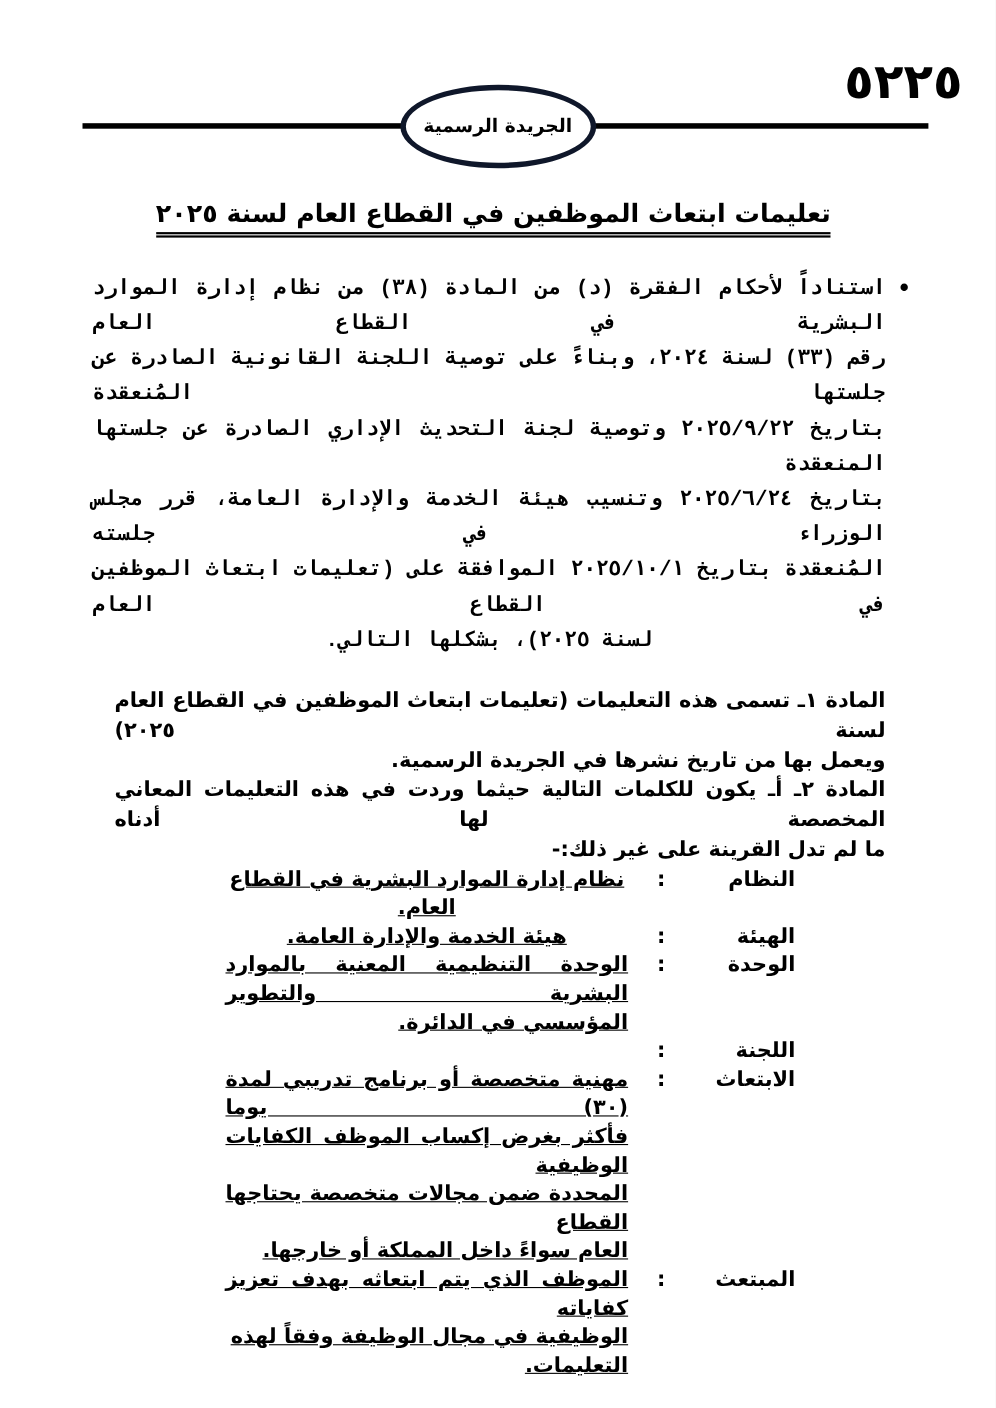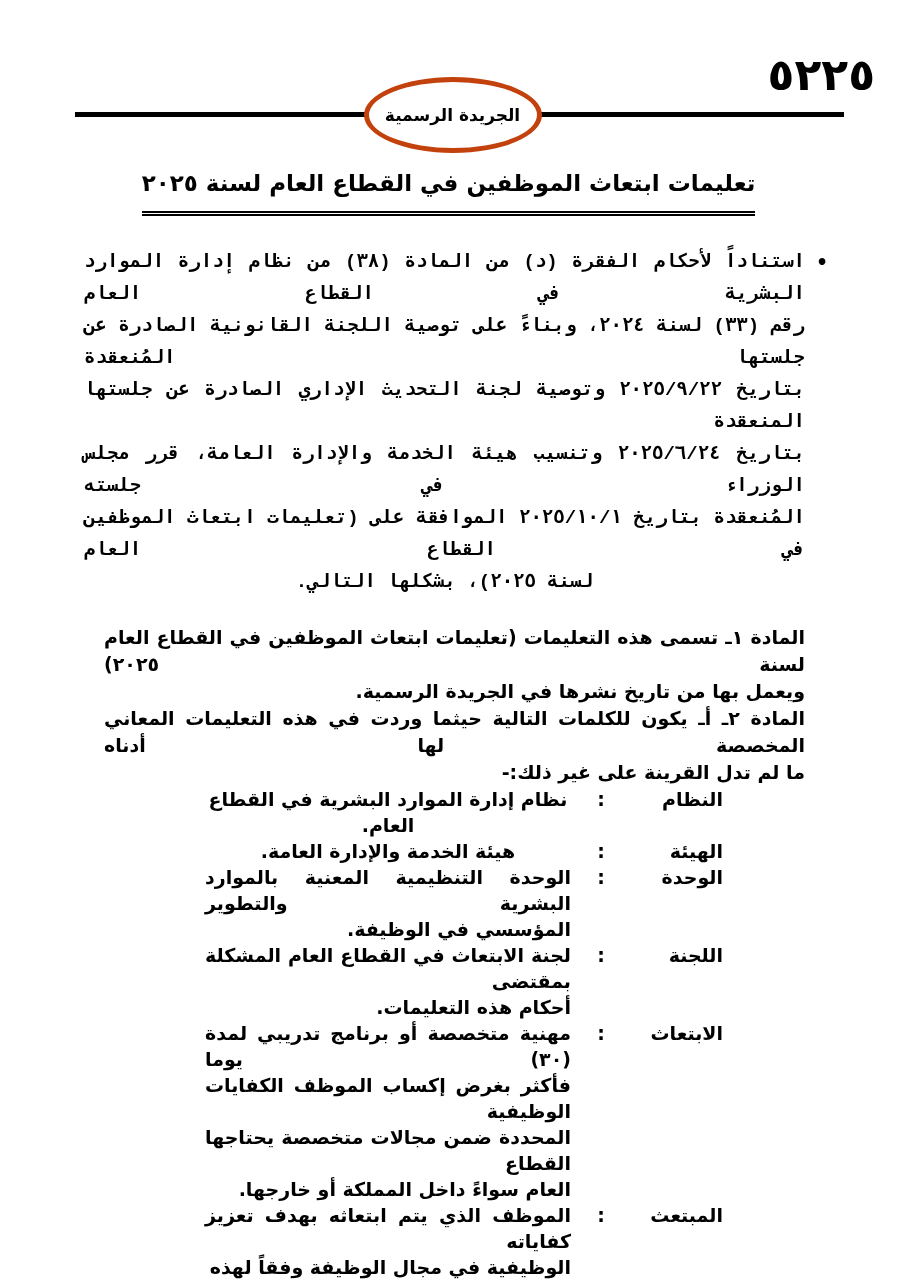--- a/index.html
+++ b/index.html
@@ -14,47 +14,47 @@
     position:absolute; top:48px; right:30px;
     font-size:44px; line-height:54px; letter-spacing:4px;
   }
   .header-rule {
     position:absolute; top:112px; left:75px; width:769px; height:5px;
     background:#000;
   }
   .gazette-seal {
     position:absolute; top:77px; left:50%; transform:translateX(-50%);
     width:178px; height:76px; background:#fff;
-    border:5px solid #c2410c; border-radius:50%;
+    border:5px solid #0f172a; border-radius:50%;
     display:flex; align-items:center; justify-content:center;
   }
   .gazette-seal .seal-text { font-size:17px; }
   
   .doc { position:absolute; top:0; right:0; left:0; padding:170px 100px 0 92px; }
   .doc-title { text-align:center; margin-bottom:30px; }
   .doc-title span {
     display:inline-block; font-size:23px;
-    border-bottom:5px double #000; padding-bottom:15px;
+    border-bottom:5px double #000; padding-bottom:3px;margin-top:12px;
   }
   .ln { font-size:19px; }
   .stretch { text-align:justify; text-align-last:justify; }
   .center  { }
   .right   { text-align:center; }
   .preamble { display:flex; align-items:flex-start; margin-left:-8px; margin-right:-34px; }
   .preamble .bullet { width:34px; text-align:center; font-size:19px; line-height:32px; }
   .preamble .preamble-text { flex:1;font-family:Liberation Mono, monospace; }
   .preamble .ln { line-height:32px; }
   .articles { margin-top:26px; }
   .articles .ln { line-height:27px;margin-left:12px; }
   
   .defs { padding-right:82px; }
   .def-row { display:flex; align-items:flex-start; }
   .def-term  { width:92px;  font-size:19px; line-height:26px; text-align:right; }
   .def-colon { width:60px;  font-size:19px; line-height:26px; text-align:center; }
-  .def-body  { width:378px; }
+  .def-body  { width:378px;text-decoration:underline; }
   .defs .ln  { line-height:26px; }
 </style>
 </head>
 <body>
 
 <div class="page">
 
   <div class="page-number">٥٢٢٥</div>
   <div class="header-rule"></div>
   <div class="gazette-seal">
@@ -107,31 +107,27 @@
           <div class="def-body">
             <div class="ln right">هيئة الخدمة والإدارة العامة.</div>
           </div>
         </div>
 
         <div class="def-row">
           <div class="def-term">الوحدة</div>
           <div class="def-colon">:</div>
           <div class="def-body">
             <div class="ln stretch">الوحدة التنظيمية المعنية بالموارد البشرية والتطوير</div>
-            <div class="ln center">المؤسسي في الوظيفة.</div>
+            <div class="ln center">المؤسسي في الدائرة.</div>
           </div>
         </div>
 
         <div class="def-row">
           <div class="def-term">اللجنة</div>
           <div class="def-colon">:</div>
-          <div class="def-body">
-            <div class="ln stretch">لجنة الابتعاث في القطاع العام المشكلة بمقتضى</div>
-            <div class="ln center">أحكام هذه التعليمات.</div>
-          </div>
         </div>
 
         <div class="def-row">
           <div class="def-term">الابتعاث</div>
           <div class="def-colon">:</div>
           <div class="def-body">
             <div class="ln stretch">مهنية متخصصة أو برنامج تدريبي لمدة (٣٠) يوما</div>
             <div class="ln stretch">فأكثر بغرض إكساب الموظف الكفايات الوظيفية</div>
             <div class="ln stretch">المحددة ضمن مجالات متخصصة يحتاجها القطاع</div>
             <div class="ln center">العام سواءً داخل المملكة أو خارجها.</div>

